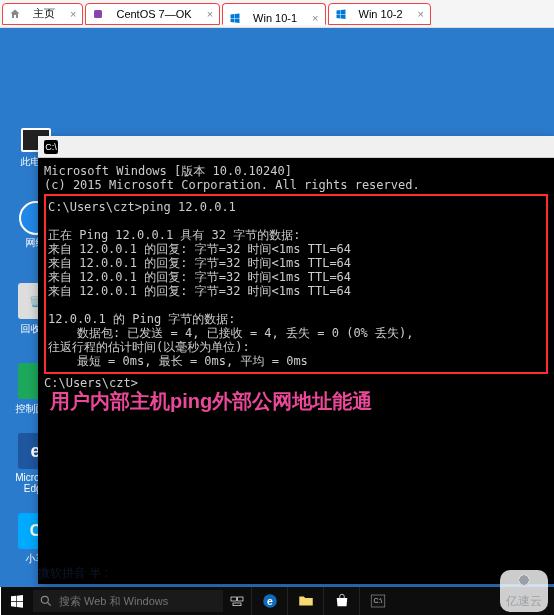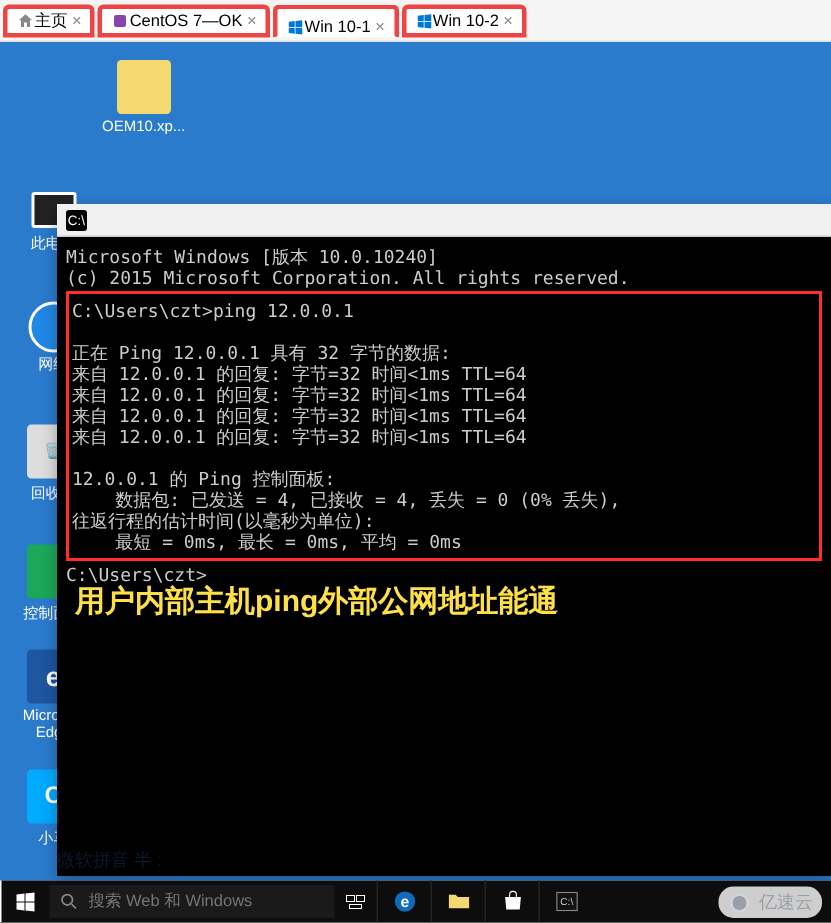--- a/index.html
+++ b/index.html
@@ -21,26 +21,26 @@
   border-bottom: 1px solid #ddd;
   align-items: center;
   padding-left: 2px;
 }
 .tab {
   display: flex;
   align-items: center;
   height: 22px;
   padding: 0 6px;
   background: #fff;
-  border: 3px solid #ef4444;
+  border: 1px solid #ef4444;
   border-radius: 4px 4px 0 0;
   margin-right: 2px;
   font-size: 11px;
   cursor: pointer;
-  gap: 0;
+  gap: 12px;
 }
 .tab.active { background: #fff; border-bottom: 1px solid #fff; align-items: flex-end; }
 .tab .ticon { width: 12px; height: 12px; display: flex; align-items: center; justify-content: center; }
 .tab .close-x { color: #888; font-size: 11px; margin-left: 3px; }
 
 
 .desktop {
   position: relative;
   width: 554px;
   height: 559px;
@@ -96,21 +96,21 @@
   line-height: 14px;
   overflow: hidden;
 }
 .cmd-body .hl-box {
   border: 2px solid #ff2d2d;
   padding: 4px 2px;
   margin: 2px 0;
   line-height: 14px;
 }
 .annotation {
-  color: #fde047;
+  color: #ec4899;
   font-size: 20px;
   font-weight: bold;
   font-family: "Microsoft YaHei", sans-serif;
   white-space: normal;
   margin-top: 4px;
   margin-left: 6px;
 }
 .ime-bar {
   position: absolute;
   left: 38px;
@@ -181,20 +181,21 @@
   bottom: 3px;
   display: flex;
   align-items: center;
   gap: 5px;
   color: #9aa0a6;
   font-size: 12px;
   z-index: 100;
   background: rgba(255,255,255,0.8);
   padding: 2px 6px;
   border-radius: 10px;
+  flex-direction: column;
 }
 .watermark .wlogo {
   width: 16px; height: 16px; border-radius: 50%;
   background: radial-gradient(circle, #9aa0a6 40%, #d0d3d8 42%, #d0d3d8 55%, transparent 57%);
   position: relative;
 }
 </style>
 </head>
 <body>
 
@@ -232,24 +233,20 @@
           <path fill="#0078d7" d="M3 5l8-1v8H3zm9-1l9-1v9h-9zM3 13h8v8l-8-1zm9 0h9v9l-9-1z"></path>
         </svg>
     </span>
     <span>Win 10-2</span>
     <span class="close-x">×</span>
   </div>
 </div>
 
 <div class="desktop">
 
-  <div class="desktop-icon" style="left:68px;top:12px">
-    <div class="di"></div>
-    <div>OEM10.xp...</div>
-  </div>
   <div class="desktop-icon pc" style="left:8px;top:100px">
     <div class="di"></div>
     <div>此电脑</div>
   </div>
   <div class="desktop-icon net" style="left:8px;top:175px">
     <div class="di"></div>
     <div>网络</div>
   </div>
   <div class="desktop-icon trash" style="left:8px;top:255px">
     <div class="di">🗑️</div>
@@ -276,21 +273,21 @@
     <div class="cmd-body"><span>Microsoft Windows [版本 10.0.10240]</span>
 <span>(c) 2015 Microsoft Corporation. All rights reserved.</span>
 <div class="hl-box"><span>C:\Users\czt&gt;ping 12.0.0.1</span>
 
 <span>正在 Ping 12.0.0.1 具有 32 字节的数据:</span>
 <span>来自 12.0.0.1 的回复: 字节=32 时间&lt;1ms TTL=64</span>
 <span>来自 12.0.0.1 的回复: 字节=32 时间&lt;1ms TTL=64</span>
 <span>来自 12.0.0.1 的回复: 字节=32 时间&lt;1ms TTL=64</span>
 <span>来自 12.0.0.1 的回复: 字节=32 时间&lt;1ms TTL=64</span>
 
-<span>12.0.0.1 的 Ping 控制面板:</span>
+<span>12.0.0.1 的 Ping 字节的数据:</span>
 <span>    数据包: 已发送 = 4, 已接收 = 4, 丢失 = 0 (0% 丢失),</span>
 <span>往返行程的估计时间(以毫秒为单位):</span>
 <span>    最短 = 0ms, 最长 = 0ms, 平均 = 0ms</span>
 </div><span>C:\Users\czt&gt;</span>
 <div class="annotation">用户内部主机ping外部公网地址能通</div>
 </div>
   </div>
 
   <div class="ime-bar">
     <span>微软拼音 半 :</span>

